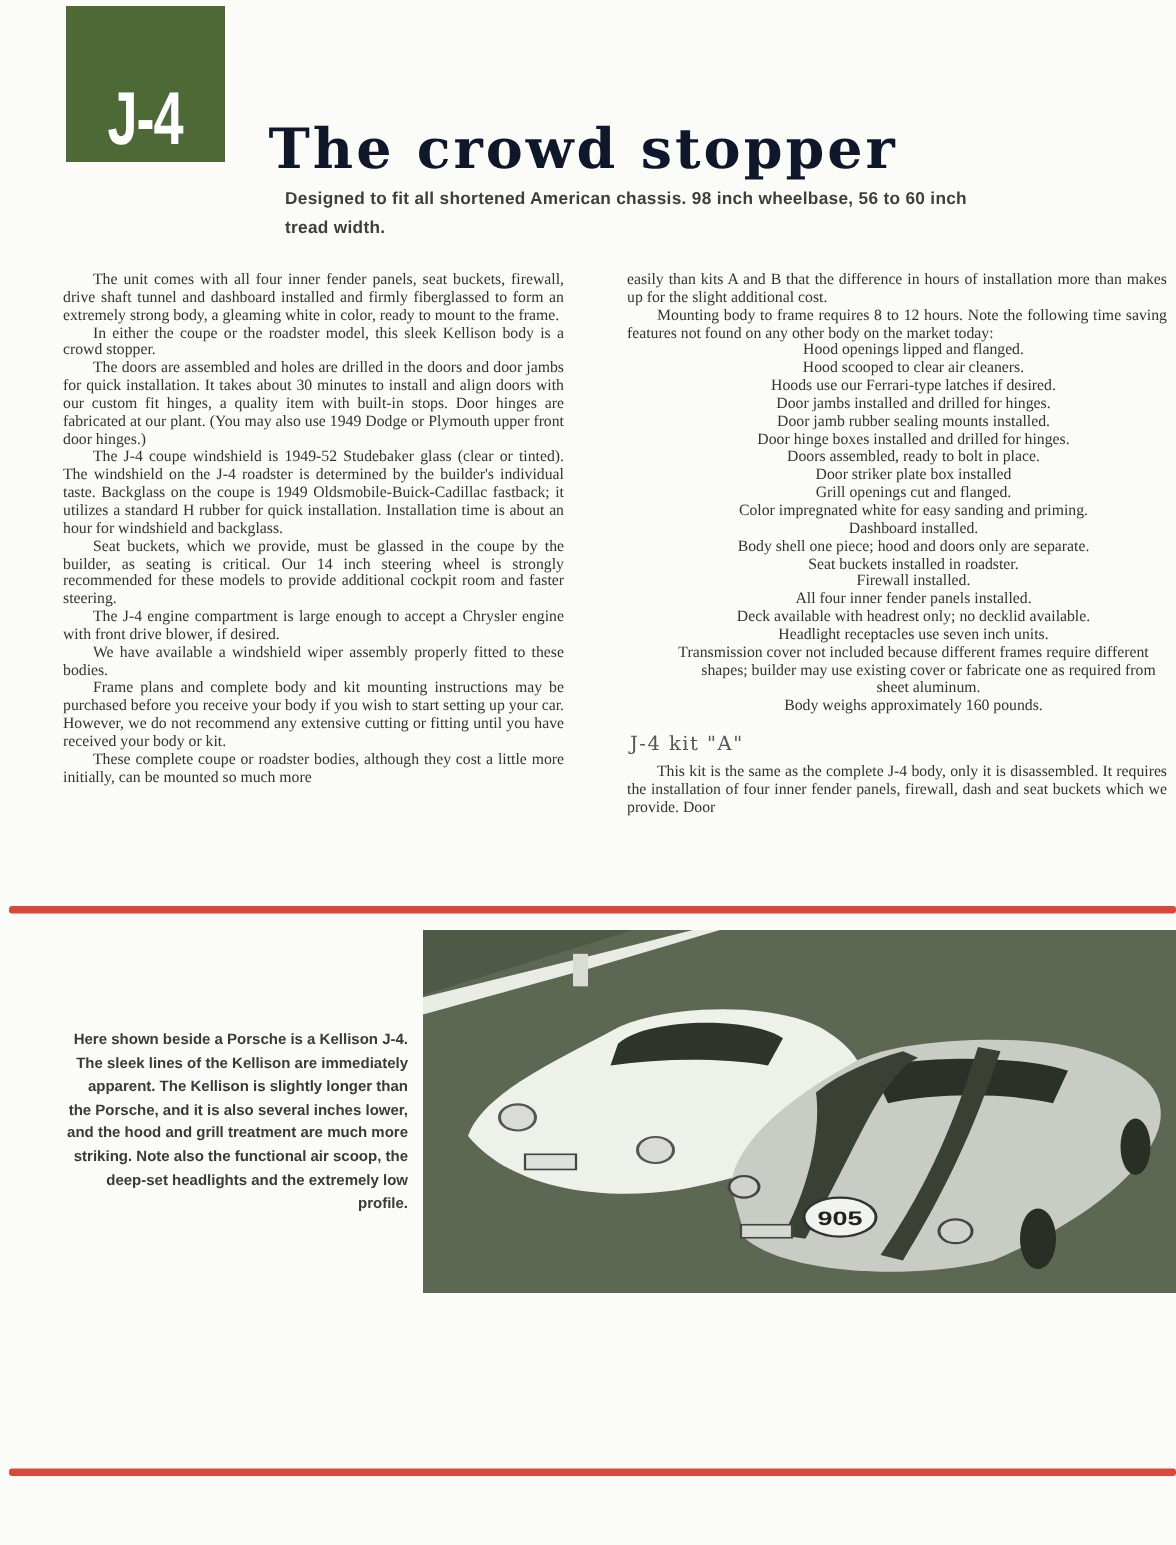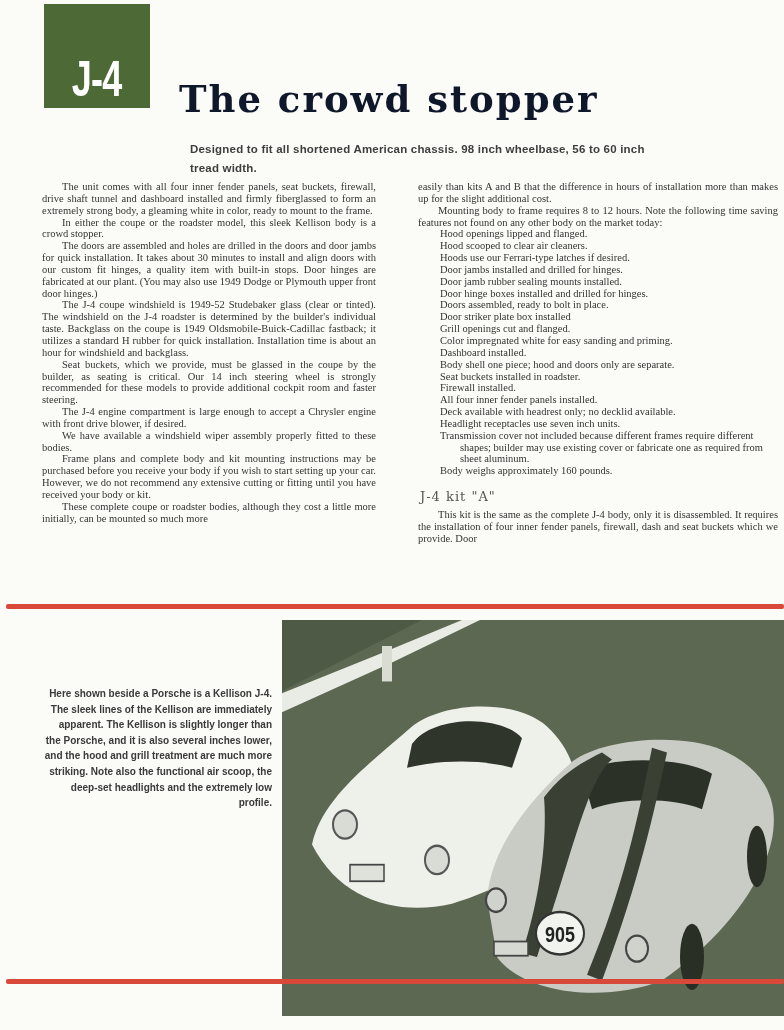--- a/index.html
+++ b/index.html
@@ -19,54 +19,54 @@
       font-size: 50px; font-weight: bold; letter-spacing: -1px;
       transform: scaleX(0.72); display: inline-block; padding-top: 6px;
     }
     .title {
       position: absolute; left: 179px; top: 52px;
       font-family: "DejaVu Serif", "Liberation Serif", serif;
       font-size: 37px; color: #0f172a; letter-spacing: 2px;
       font-weight: bold; white-space: nowrap;
     }
     .subtitle {
-      position: absolute; left: 190px; top: 140px; width: 470px;
+      position: absolute; left: 190px; top: 124px; width: 470px;
       font-family: "Liberation Sans", "DejaVu Sans", sans-serif;
       font-size: 11.5px; font-weight: bold; color: #3e3e3e; line-height: 19px;
       letter-spacing: 0.2px;
     }
     .col {
       position: absolute; top: 181px;
       font-size: 10.5px; line-height: 11.85px; text-align: justify; color: #333;
     }
     .col-left { left: 42px; width: 334px; }
     .col-right { left: 418px; width: 360px; }
     .col p { margin: 0; text-indent: 20px; }
     .col p.noindent { text-indent: 0; }
     .features { margin: 0; padding: 0 0 0 22px; list-style: none; }
-    .features li { margin: 0; text-align: left; padding-left: 20px; text-indent: -20px; }
+    .features li { margin: 0; text-align: center; padding-left: 20px; text-indent: -20px; }
     .kit-heading {
       margin: 14px 0 6px 2px;
       font-family: "DejaVu Serif", "Liberation Serif", serif;
       font-size: 13px; color: #555; letter-spacing: 1px; font-weight: normal;
     }
     .rule {
       position: absolute; left: 6px; width: 778px; height: 5px;
       background: #d9493a; border-radius: 2px;
     }
     .rule-top { top: 604px; }
     .rule-bottom { top: 979px; }
     .caption {
       position: absolute; left: 44px; top: 686px; width: 228px;
       font-family: "Liberation Sans", "DejaVu Sans", sans-serif;
       font-size: 10px; font-weight: bold; color: #3a3a3a;
       line-height: 15.6px; text-align: right;
     }
     .photo {
-      position: absolute; left: 282px; top: 620px; width: 502px; height: 396px;
+      position: absolute; left: 282px; top: 620px; width: 502px; height: 242px;
       background: linear-gradient(160deg, #5f6a56 0%, #6e7865 35%, #5a6553 60%, #4c5646 100%);
       overflow: hidden;
     }
     .photo svg { width: 100%; height: 100%; display: block; }
   </style>
 </head>
 <body>
 
 <div class="badge">
   <span>J-4</span>

